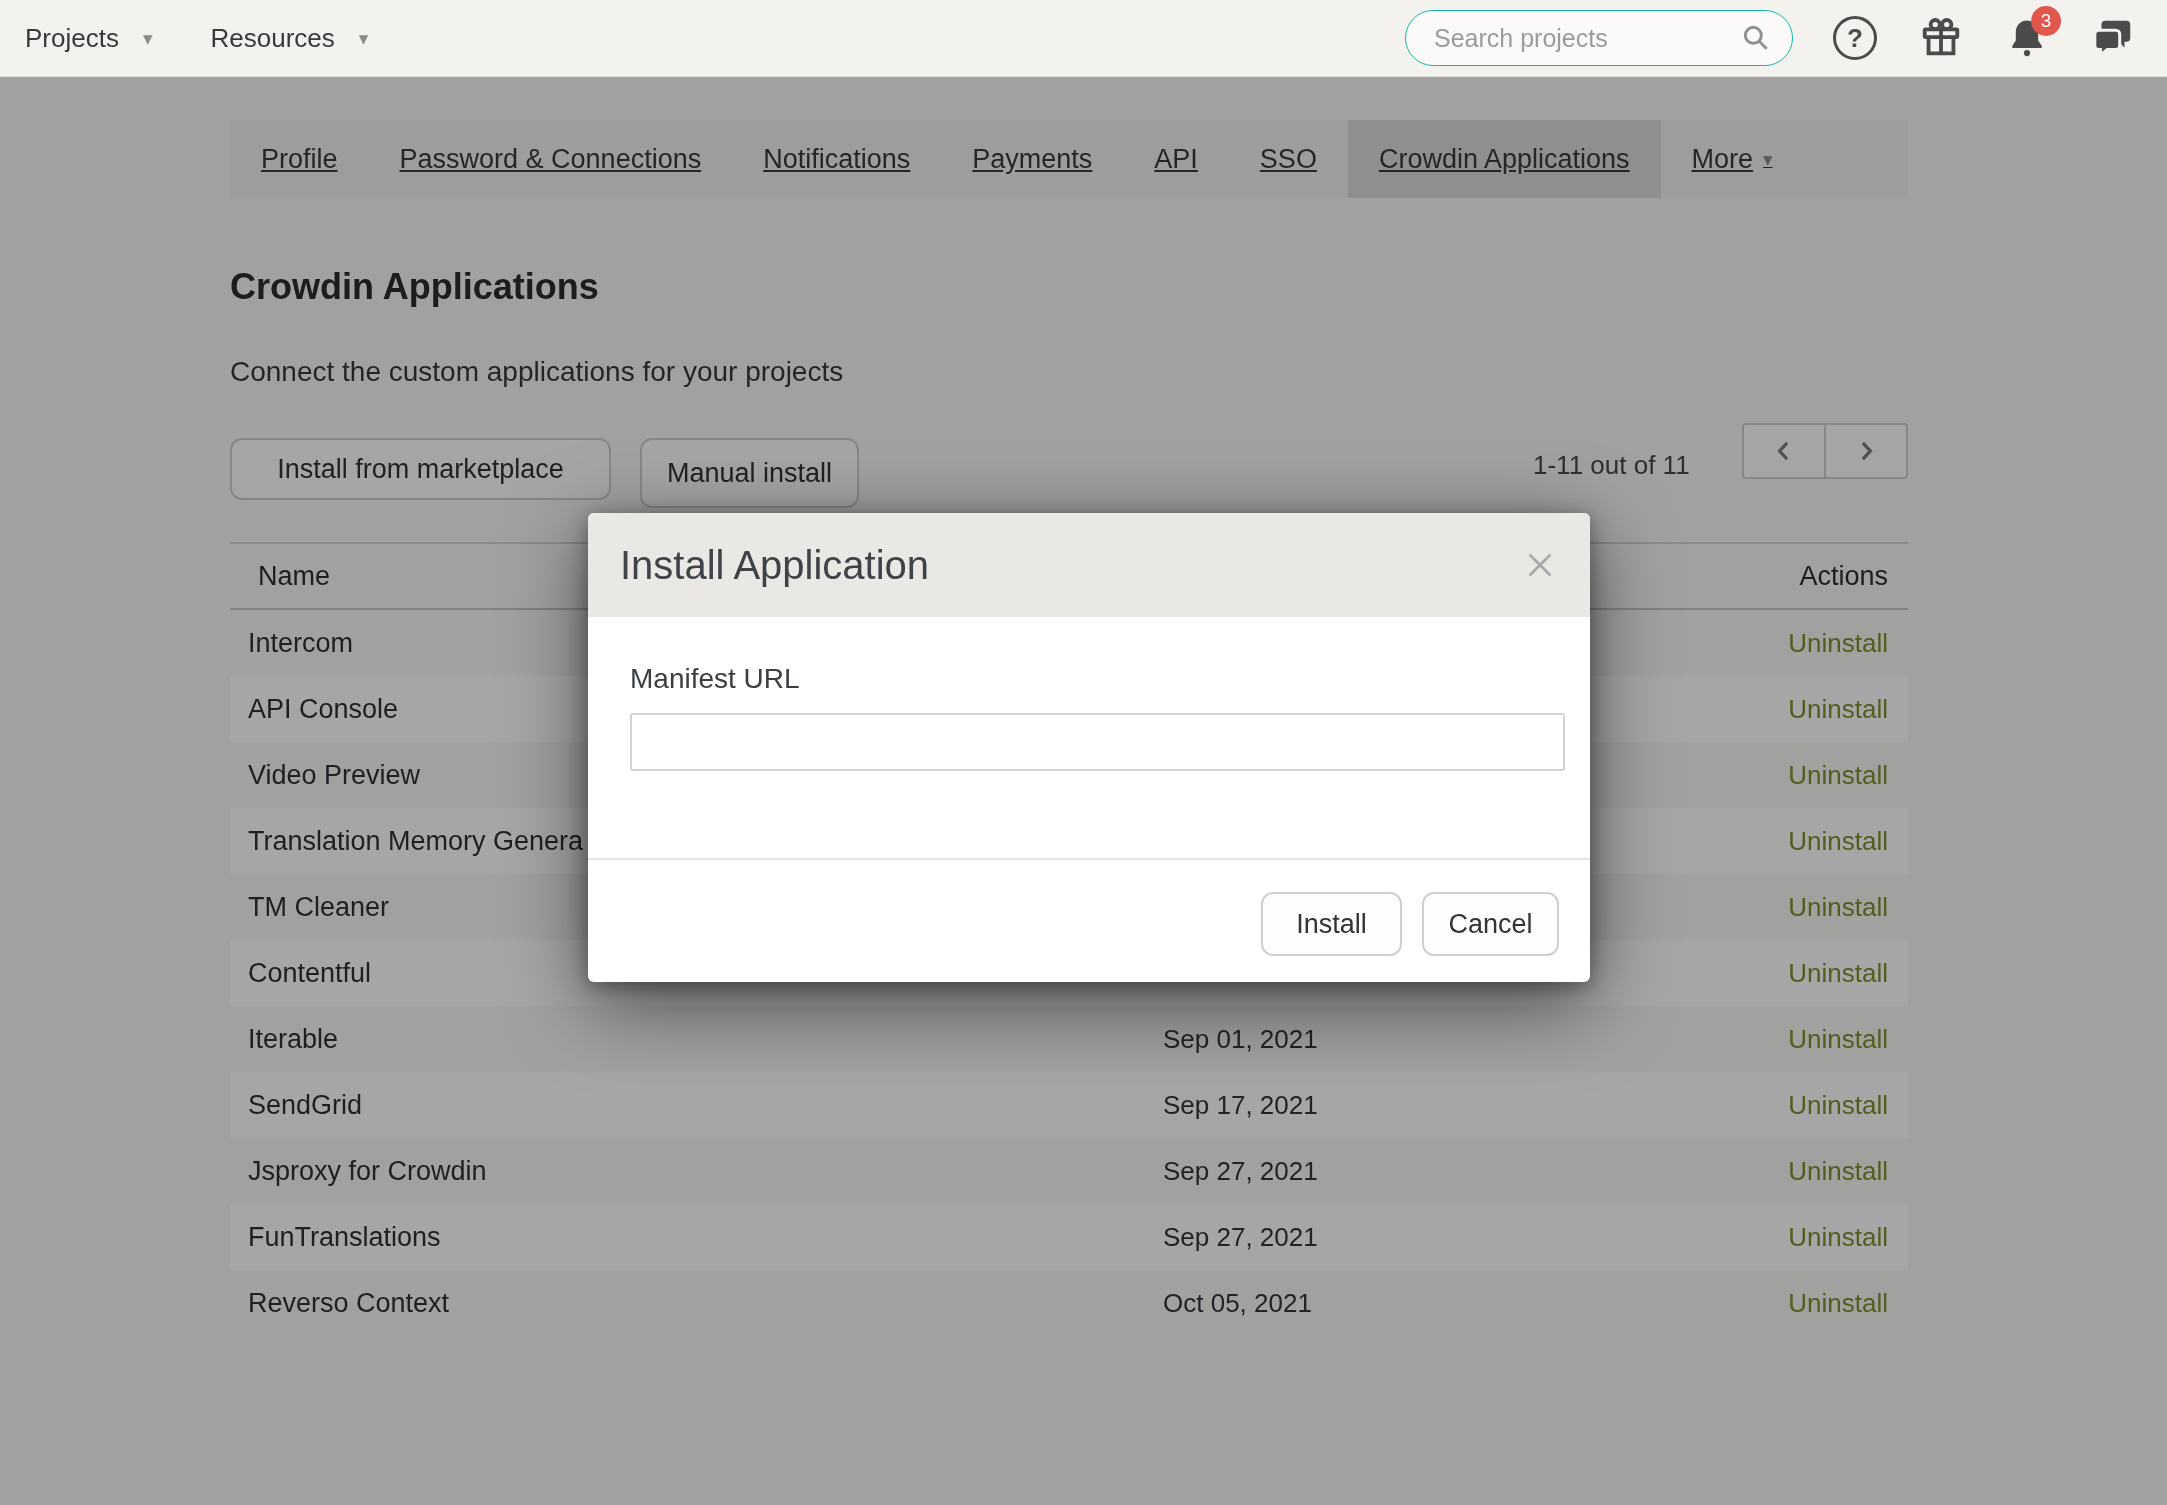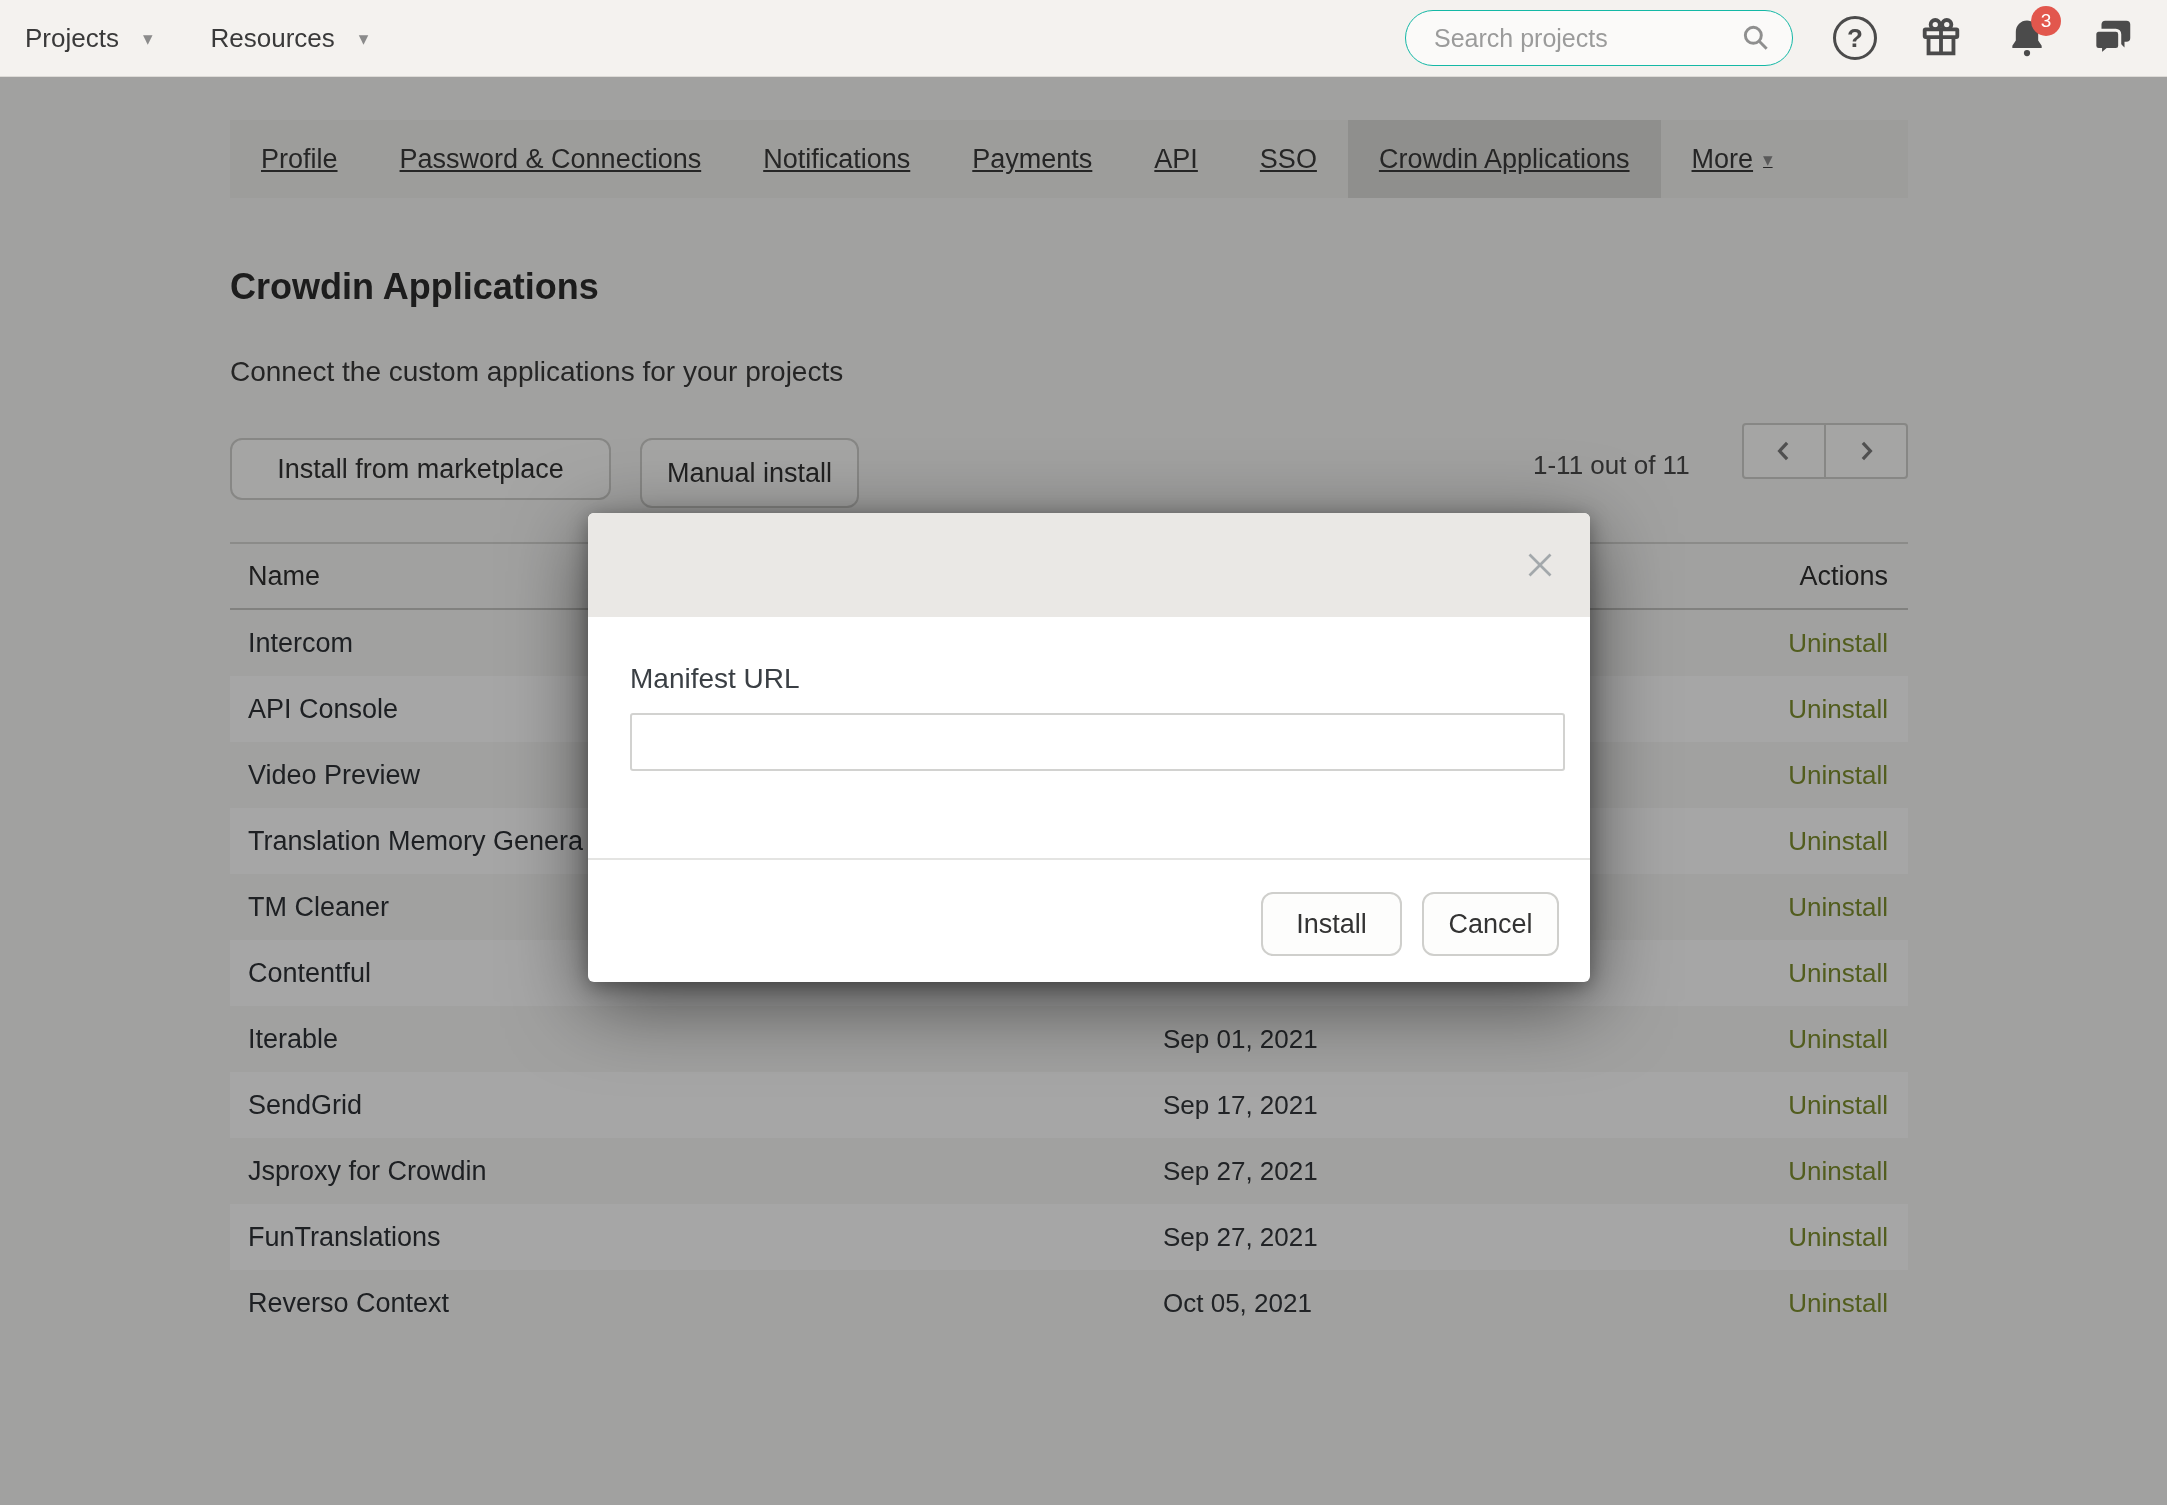--- a/index.html
+++ b/index.html
@@ -62,21 +62,21 @@
   .apps-table{position:absolute;left:230px;top:542px;width:1678px;}
   .t-head{
     box-sizing:border-box;height:68px;border-top:2px solid #d6d6d3;border-bottom:2px solid #c6c6c3;
     display:flex;align-items:center;font-size:27px;color:#2f2f2f;position:relative;
   }
   .t-row{height:66px;position:relative;display:flex;align-items:center;font-size:27px;color:#2e3237;}
   .t-row:nth-child(odd){background:#ffffff;}
   .cell-name{margin-left:18px;white-space:nowrap;}
   .cell-date{position:absolute;left:933px;font-size:26px;color:#33373b;white-space:nowrap;}
   .cell-action{position:absolute;right:20px;font-size:26px;color:#7e8f2f;cursor:pointer;}
-  .head-name{margin-left:18px;}
+  .head-name{margin-left:28px;}
   .head-actions{position:absolute;right:20px;}
   
   .overlay{position:absolute;left:0;top:77px;right:0;bottom:0;background:rgba(0,0,0,0.35);z-index:40;}
   .modal{
     position:absolute;left:588px;top:513px;width:1002px;height:469px;background:#fff;border-radius:6px;
     box-shadow:0 20px 80px rgba(0,0,0,0.55), 0 4px 20px rgba(0,0,0,0.35);z-index:50;overflow:hidden;
   }
   .modal-header{
     position:relative;height:104px;background:#eae8e5;display:flex;align-items:center;
   }
@@ -254,20 +254,21 @@
       <span class="cell-name">Reverso Context</span>
       <span class="cell-date">Oct 05, 2021</span>
       <span class="cell-action">Uninstall</span>
     </div>
   </div>
 
   <div class="overlay"></div>
 
   <div class="modal">
     <div class="modal-header">
+      <span class="modal-title">Install Application</span>
       <svg class="modal-close" width="36" height="36" viewBox="0 0 24 24" fill="none" stroke="#a3a8ab" stroke-width="1.8">
         <line x1="5" y1="5" x2="19" y2="19"></line>
           <line x1="19" y1="5" x2="5" y2="19"></line>
       </svg>
     </div>
     <div class="modal-body">
       <div class="field-label">Manifest URL</div>
       <input class="manifest-input" type="text" value="" style="">
     </div>
     <div class="modal-divider"></div>

